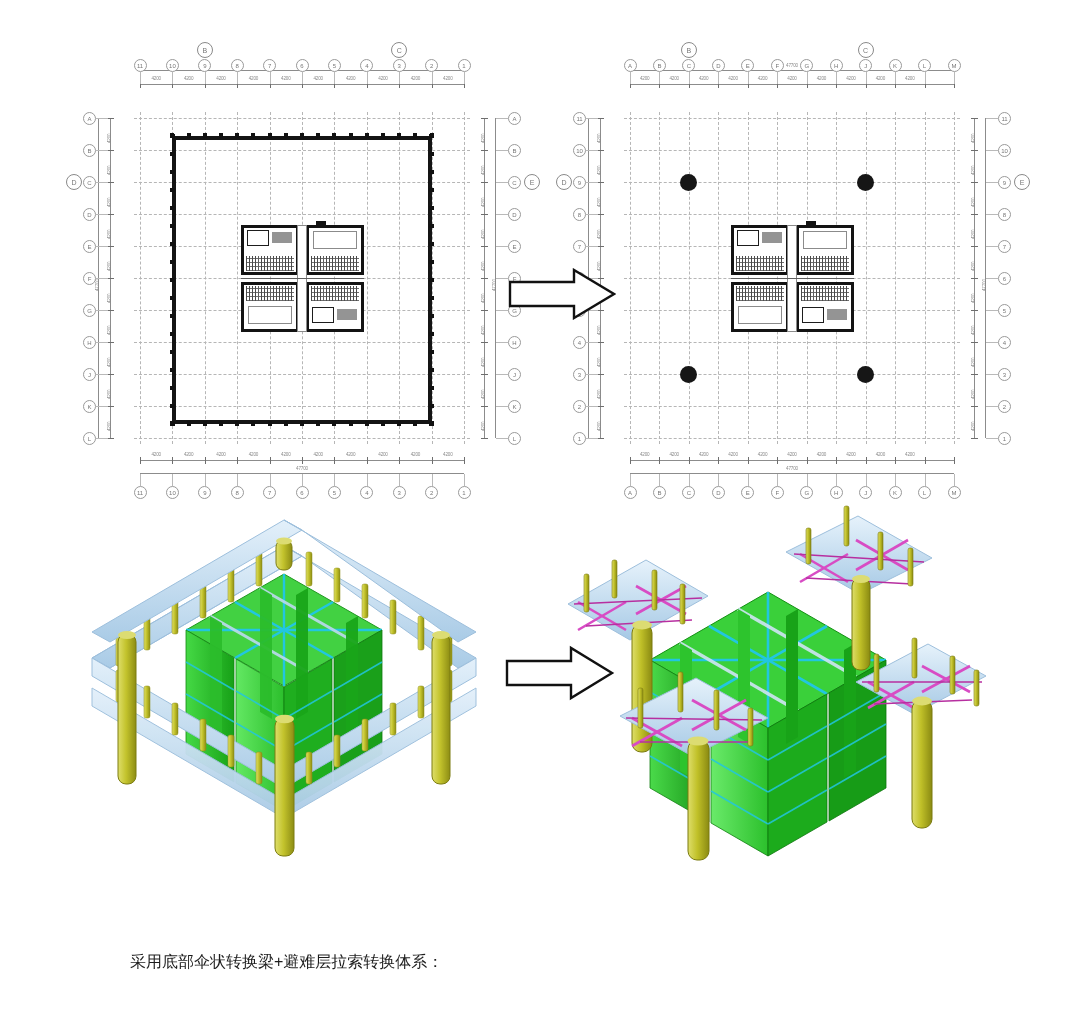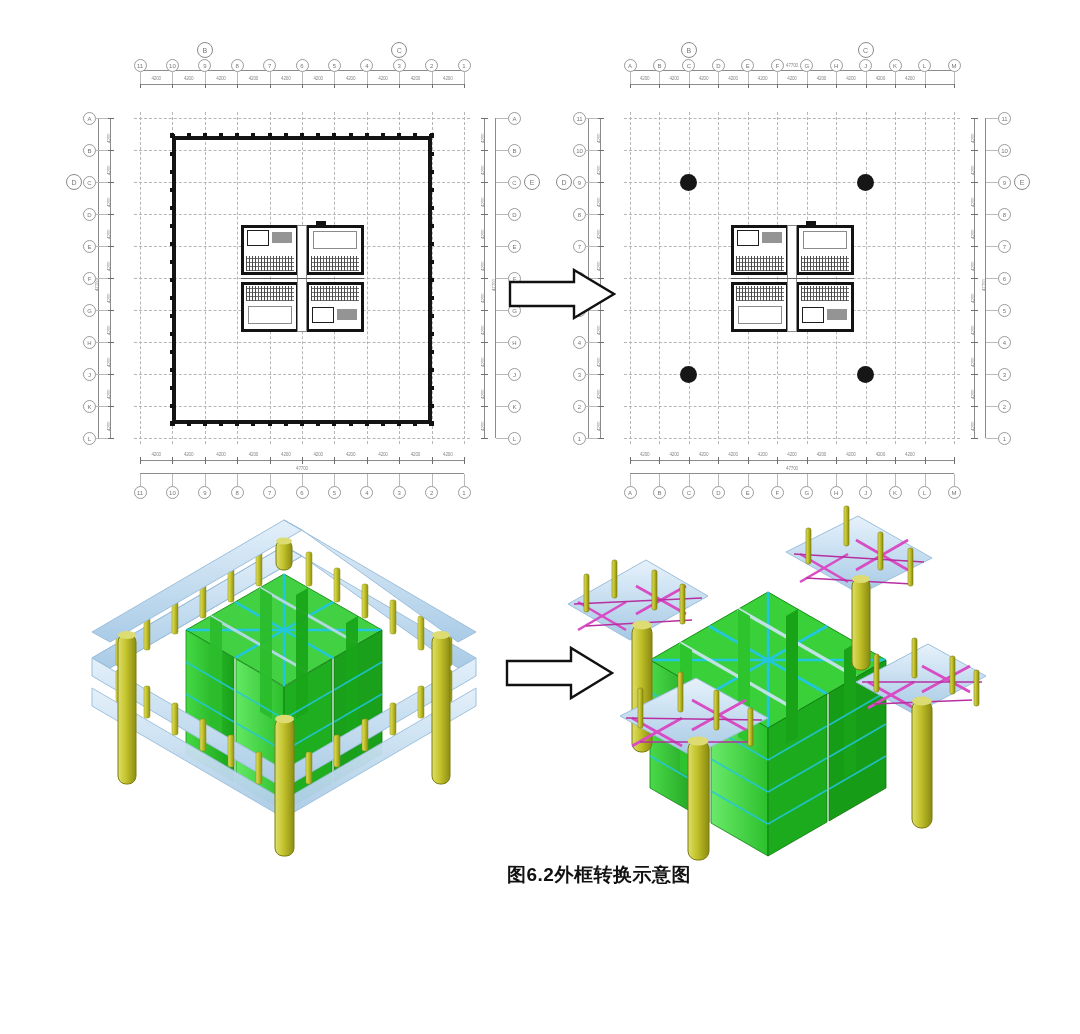--- a/index.html
+++ b/index.html
@@ -997,16 +997,16 @@
           <rect x="122" y="180" width="5" height="40" rx="2"></rect>
           <rect x="158" y="198" width="5" height="40" rx="2"></rect>
           <rect x="192" y="216" width="5" height="38" rx="2"></rect>
         </g>
         <rect x="132" y="248" width="21" height="120" rx="9" fill="url(#rCol)" stroke="#7a7a0f" stroke-width="1"></rect>
         <ellipse cx="142" cy="249" rx="10.5" ry="4.6" fill="#dcdc72"></ellipse>
       </g>
     </svg>
   </div>
 
-  <div class="caption" style="left:507px;top:862px;">图6.2外框转换示意图</div>
-
+
+  <div class="bodytext" style="left:130px;top:952px;">采用底部伞状转换梁+避难层拉索转换体系：</div>
 
 </div>
 
 </body></html>

